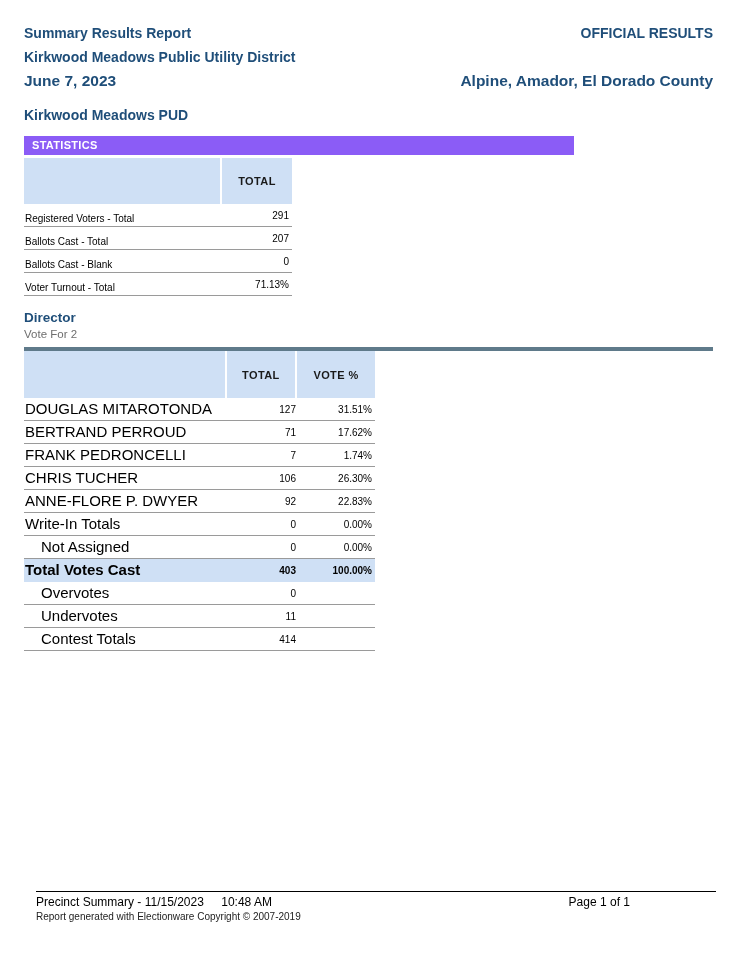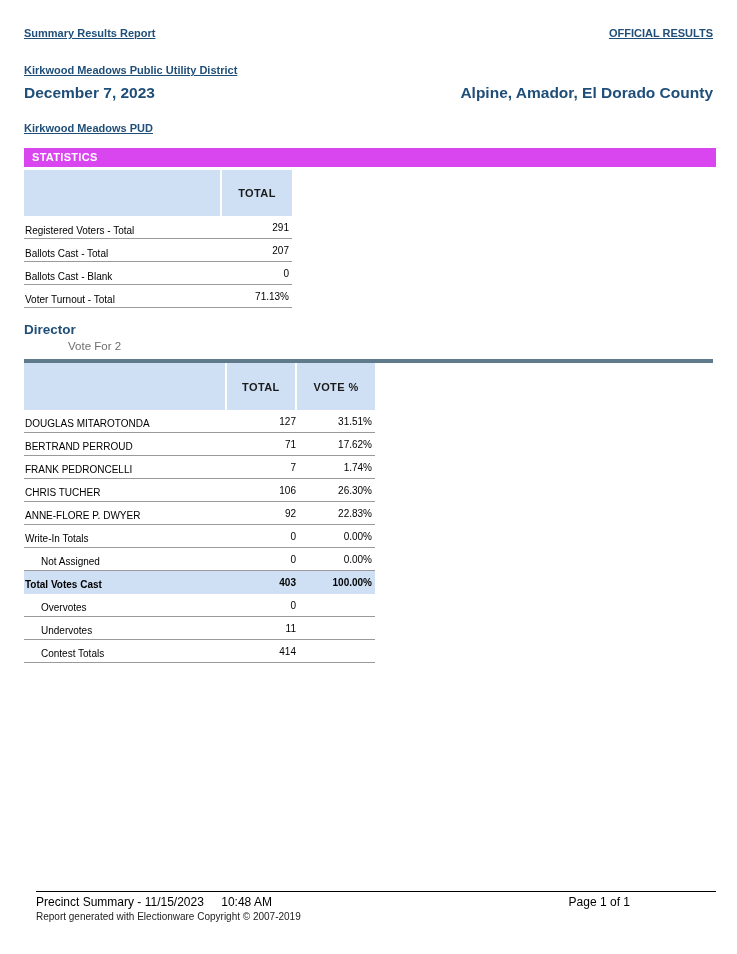--- a/index.html
+++ b/index.html
@@ -8,66 +8,66 @@
     width: 737px; height: 954px;
     font-family: "Liberation Sans", sans-serif;
     position: relative;
     color: #000;
   }
   .page { padding: 26px 24px 0 24px; }
 
   
   .hdr-row { display: flex; justify-content: space-between; align-items: baseline; }
   .navy { color: #1f4e79; font-weight: bold; }
-  .t14 { font-size: 11px; line-height: 15px; text-decoration: underline; }
+  .t14 { font-size: 14px; line-height: 15px; }
   .t15 { font-size: 15.5px; line-height: 16px; }
-  .row2 { margin-top: 19px; }
+  .row2 { margin-top: 7px; }
   .row3 { margin-top: 7px; }
   .precinct-title { margin-top: 17px; }
 
   
   .section-bar {
     margin-top: 12px;
-    width: 692px; height: 19px;
-    background: #d946ef;
+    width: 550px; height: 19px;
+    background: #8b5cf6;
     color: #ffffff;
     font-size: 11px; font-weight: bold;
     line-height: 19px;
     padding-left: 8px;
     letter-spacing: 0.3px;
   }
   .stats-table { width: 268px; margin-top: 3px; }
   .stats-head { display: flex; gap: 2px; height: 46px; }
   .stats-head .c1 { width: 196px; background: #cfe0f5; }
   .stats-head .c2 {
     width: 70px; background: #cfe0f5;
     display: flex; align-items: center; justify-content: center;
     font-size: 11px; font-weight: bold; color: #1a1a1a; letter-spacing: 0.4px;
   }
   .stats-row { position: relative; height: 23px; border-bottom: 1px solid #9a9a9a; }
   .stats-row .label { position: absolute; left: 1px; bottom: 2px; font-size: 10px; }
   .stats-row .value { position: absolute; right: 3px; bottom: 5px; font-size: 10px; }
 
   
   .contest-title { margin-top: 14px; font-size: 13.5px; font-weight: bold; color: #1f4e79; }
-  .contest-sub { margin-top: 3px; font-size: 11.5px; color: #6e6e6e; margin-left: 44px; }
+  .contest-sub { margin-top: 3px; font-size: 11.5px; color: #6e6e6e; }
   .thick-rule { margin-top: 7px; width: 689px; height: 4px; background: #5f7a8a; }
   .dir-head { display: flex; gap: 2px; height: 47px; width: 351px; }
   .dir-head .c1 { width: 206px; background: #cfe0f5; }
   .dir-head .c2, .dir-head .c3 {
     background: #cfe0f5;
     display: flex; align-items: center; justify-content: center;
     font-size: 11px; font-weight: bold; color: #1a1a1a; letter-spacing: 0.4px;
   }
   .dir-head .c2 { width: 70px; }
   .dir-head .c3 { width: 80px; }
 
   .dir-row { display: flex; align-items: flex-end; width: 351px; height: 23px;
              border-bottom: 1px solid #9a9a9a; }
-  .dir-row .name { width: 206px; font-size: 10px; padding: 0 0 3px 1px;
+  .dir-row .name { width: 206px; font-size: 15px; padding: 0 0 3px 1px;
                    white-space: nowrap; overflow: hidden; }
   .dir-row .tot  { width: 72px; text-align: right; font-size: 10px; padding: 0 6px 5px 0; }
   .dir-row .pct  { width: 73px; text-align: right; font-size: 10px; padding: 0 3px 5px 0; }
   .dir-row.indent .name { padding-left: 17px; }
   .dir-row.total-row { background: #cfe0f5; font-weight: bold; border-bottom-color: transparent; }
 
   
   .footer { position: absolute; left: 36px; top: 891px; width: 680px;
             border-top: 1.5px solid #000; }
   .footer-main { display: flex; justify-content: space-between; margin-top: 3px;
@@ -82,21 +82,21 @@
 <div class="page">
 
   <div class="hdr-row">
     <span class="navy t14">Summary Results Report</span>
     <span class="navy t14">OFFICIAL RESULTS</span>
   </div>
   <div class="row2">
     <span class="navy t14">Kirkwood Meadows Public Utility District</span>
   </div>
   <div class="hdr-row row3">
-    <span class="navy t15">December 7, 2023</span>
+    <span class="navy t15">June 7, 2023</span>
     <span class="navy t15">Alpine, Amador, El Dorado County</span>
   </div>
   <div class="precinct-title">
     <span class="navy t14">Kirkwood Meadows PUD</span>
   </div>
 
   <div class="section-bar">STATISTICS</div>
 
   <div class="stats-table">
     <div class="stats-head">

